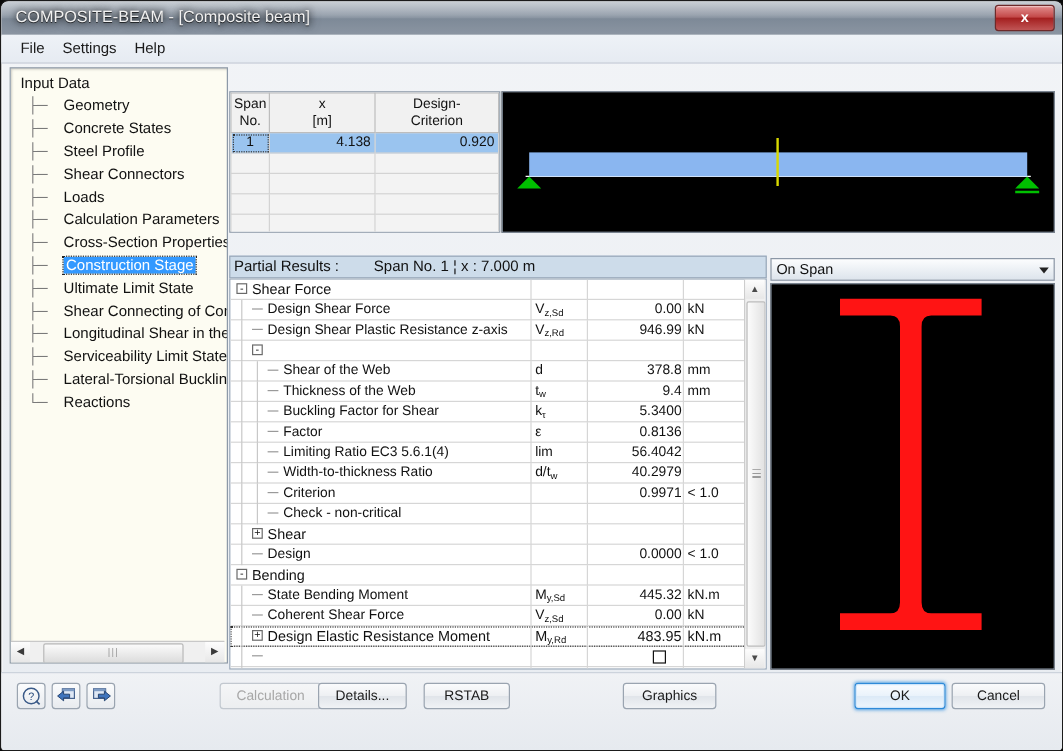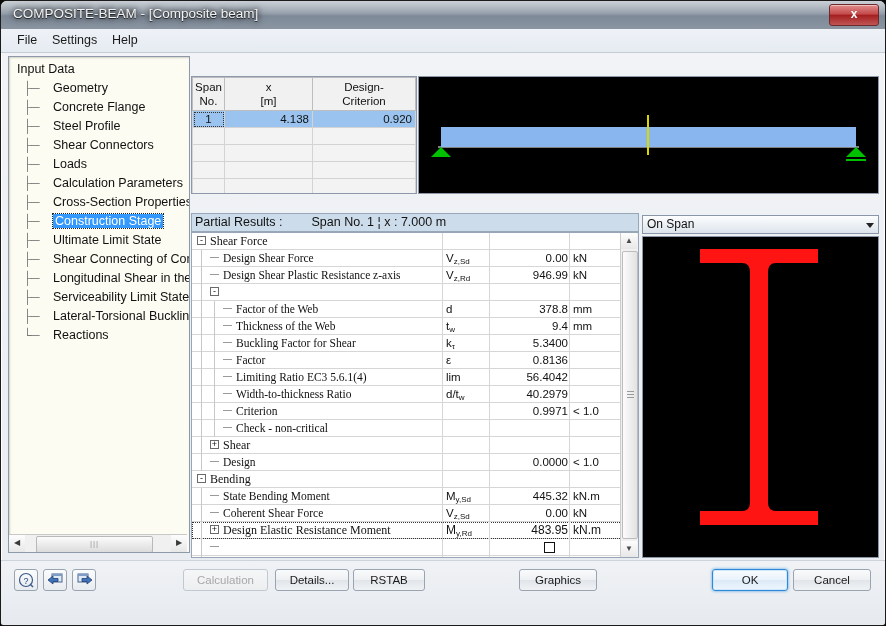--- a/index.html
+++ b/index.html
@@ -136,21 +136,21 @@
   }
   .rtbl{
     position:absolute;left:0;top:0;width:430px;height:324px;
     font-size:11.5px;color:#111;
   }
   .rrow{
     position:relative;height:17px;line-height:16px;
     border-bottom:1px solid #d6d6d6;box-sizing:border-box;white-space:nowrap;
   }
   .rrow .vline{position:absolute;top:0;width:1px;height:17px;background:#d6d6d6;}
-  .rrow .label{position:absolute;top:0;height:16px;line-height:16px;font-family:Liberation Serif, serif;}
+  .rrow .label{position:absolute;top:0;height:16px;line-height:16px;}
   .rrow .sym{position:absolute;left:251px;top:0;width:46px;height:16px;line-height:16px;padding-left:3px;}
   .rrow .val{position:absolute;left:298px;top:0;width:78px;height:16px;line-height:16px;text-align:right;padding-right:3px;}
   .rrow .unit{position:absolute;left:378px;top:0;width:50px;height:16px;line-height:16px;padding-left:3px;}
   .rrow.grp{font-size:12px;}
   .expbox{
     position:absolute;top:3px;width:9px;height:9px;box-sizing:border-box;
     border:1px solid #6a6a6a;background:#fff;
     font-size:9px;line-height:7px;text-align:center;color:#111;font-family:"Liberation Sans",sans-serif;
   }
   .tdash{position:absolute;top:7px;width:9px;height:1px;background:#9a9a9a;}
@@ -235,21 +235,21 @@
   <div class="menubar">
     <div class="menuitem" style="left:10px">File</div>
     <div class="menuitem" style="left:45px">Settings</div>
     <div class="menuitem" style="left:105px">Help</div>
   </div>
 
   <div class="treepanel">
     <div id="tree-items" style="position:absolute;left:0;top:3px;width:178px;">
         <div class="treeitem root"><span class="lbl">Input Data</span></div>
         <div class="treeitem child"><span class="dash">├─</span><span class="lbl">Geometry</span></div>
-        <div class="treeitem child"><span class="dash">├─</span><span class="lbl">Concrete Flange</span></div>
+        <div class="treeitem child"><span class="dash">├─</span><span class="lbl">Concrete States</span></div>
         <div class="treeitem child"><span class="dash">├─</span><span class="lbl">Steel Profile</span></div>
         <div class="treeitem child"><span class="dash">├─</span><span class="lbl">Shear Connectors</span></div>
         <div class="treeitem child"><span class="dash">├─</span><span class="lbl">Loads</span></div>
         <div class="treeitem child"><span class="dash">├─</span><span class="lbl">Calculation Parameters</span></div>
         <div class="treeitem child"><span class="dash">├─</span><span class="lbl">Cross-Section Properties</span></div>
         <div class="treeitem child sel"><span class="dash">├─</span><span class="lbl">Construction Stage</span></div>
         <div class="treeitem child"><span class="dash">├─</span><span class="lbl">Ultimate Limit State</span></div>
         <div class="treeitem child"><span class="dash">├─</span><span class="lbl">Shear Connecting of Concrete F</span></div>
         <div class="treeitem child"><span class="dash">├─</span><span class="lbl">Longitudinal Shear in the Slab</span></div>
         <div class="treeitem child"><span class="dash">├─</span><span class="lbl">Serviceability Limit States</span></div>
@@ -376,21 +376,21 @@
           <span class="sym"></span>
           <span class="vline" style="left:297px"></span>
           <span class="val"></span>
           <span class="vline" style="left:377px"></span>
           <span class="unit"></span>
         </div>
         <div class="rrow">
           <span class="tvert" style="left:9px"></span>
           <span class="tvert" style="left:22px"></span>
           <span class="tdash" style="left:31px"></span>
-          <span class="label" style="left:44px">Factor of the Web</span>
+          <span class="label" style="left:44px">Shear of the Web</span>
           <span class="vline" style="left:250px"></span>
           <span class="sym">d</span>
           <span class="vline" style="left:297px"></span>
           <span class="val">378.8</span>
           <span class="vline" style="left:377px"></span>
           <span class="unit">mm</span>
         </div>
         <div class="rrow">
           <span class="tvert" style="left:9px"></span>
           <span class="tvert" style="left:22px"></span>
@@ -602,20 +602,20 @@
   <div class="iconbtn" style="left:71px">
     <svg width="17" height="17" viewBox="0 0 17 17">
       <rect x="2" y="2" width="10" height="8" fill="#dfe8f5" stroke="#46638f" stroke-width="1"></rect>
       <rect x="2" y="2" width="10" height="2" fill="#7f9cc4"></rect>
       <path d="M16,8 L11,4 V6.5 H6 V9.5 H11 V12 Z" fill="#3f74bd" stroke="#23406d" stroke-width="0.8"></path>
     </svg>
   </div>
 
   <div id="footer-buttons">
       <div class="btn disabled" style="left: 182px; width: 85px; top: 568px;">Calculation</div>
-      <div class="btn" style="left: 274px; width: 74px; top: 568px;">Details...</div>
+      <div class="btn" style="left: 264px; width: 74px; top: 568px;">Details...</div>
       <div class="btn" style="left: 352px; width: 72px; top: 568px;">RSTAB</div>
       <div class="btn" style="left: 518px; width: 78px; top: 568px;">Graphics</div>
       <div class="btn primary" style="left: 711px; width: 76px; top: 568px;">OK</div>
       <div class="btn" style="left: 792px; width: 78px; top: 568px;">Cancel</div>
     </div>
 
 </div>
 
 </body></html>

